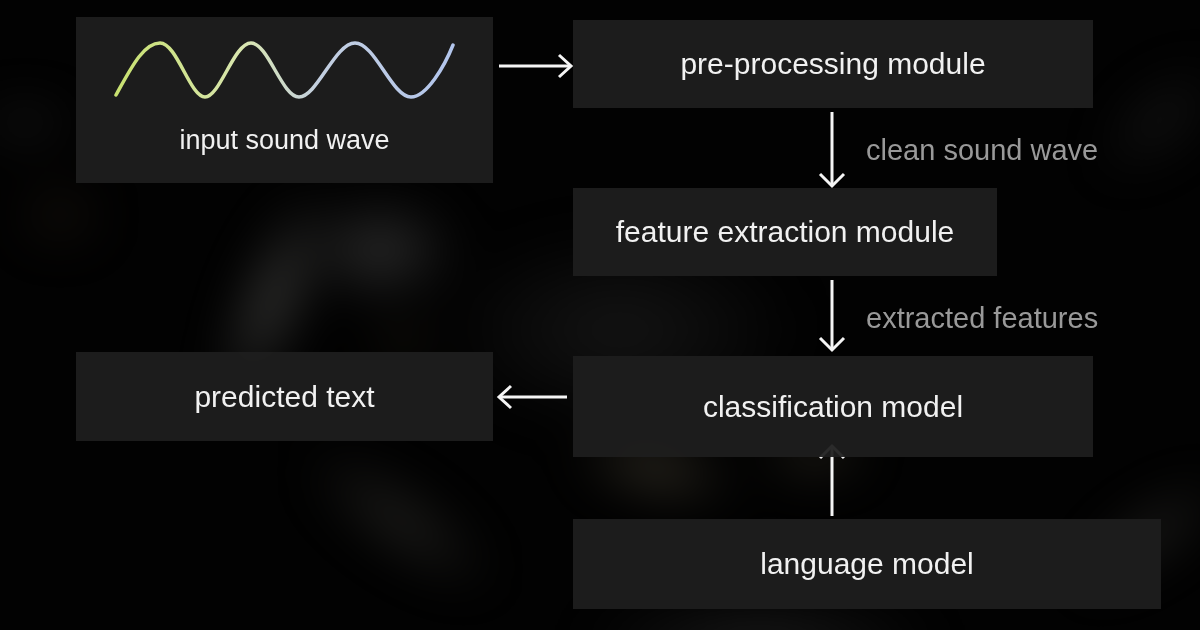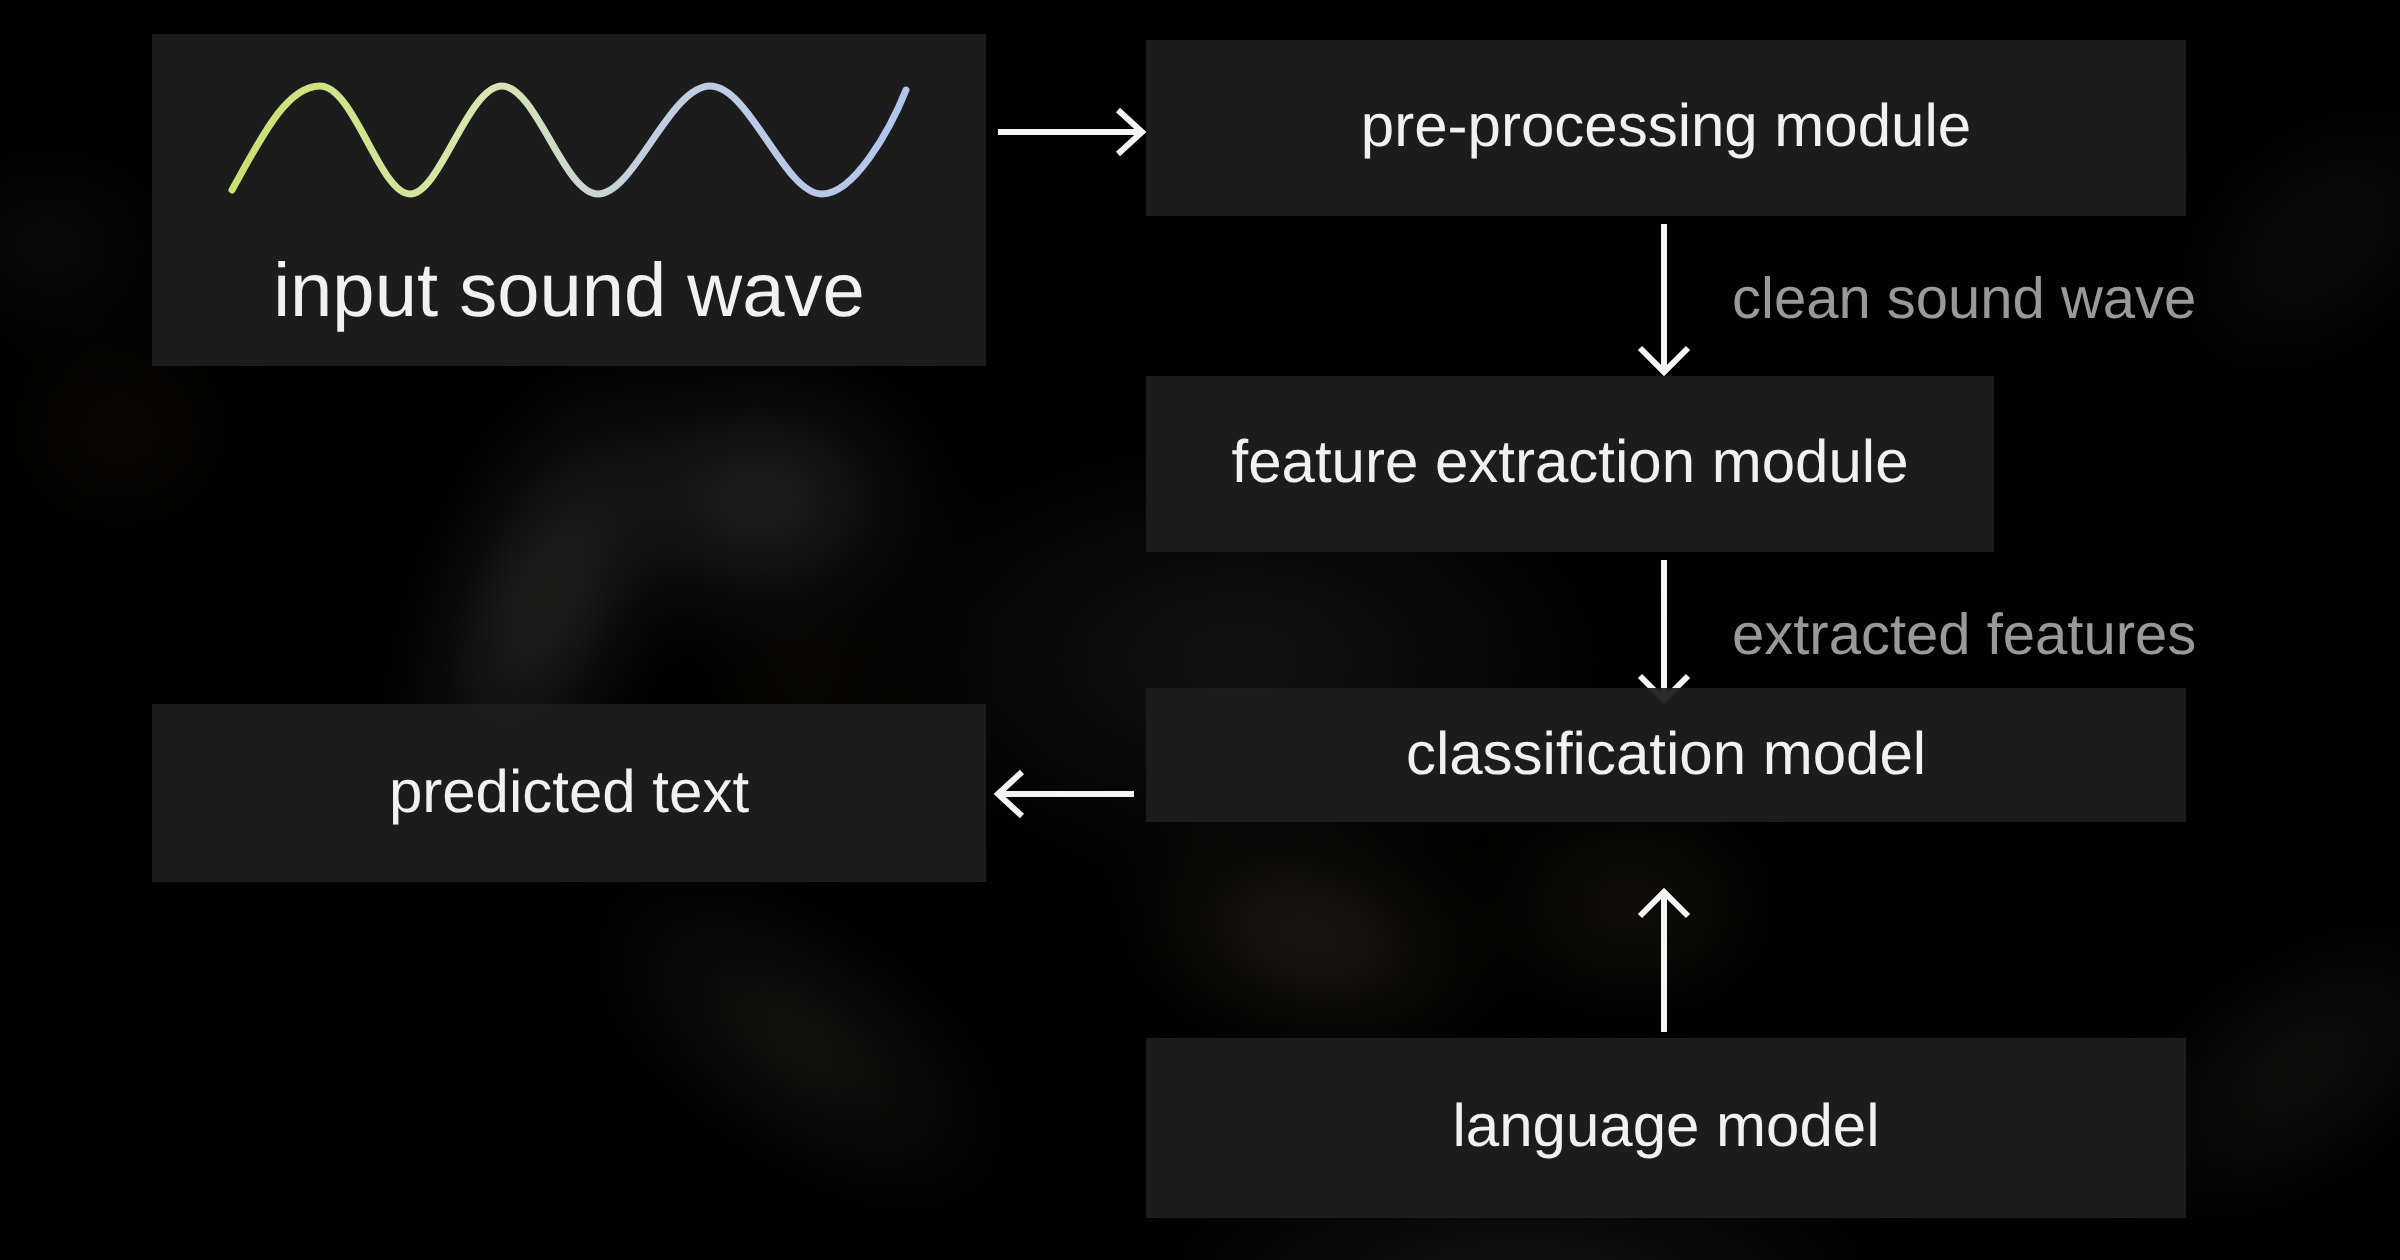--- a/index.html
+++ b/index.html
@@ -45,26 +45,26 @@
       background:radial-gradient(closest-side,rgba(95,75,55,.25),rgba(95,75,55,0) 72%);}
   .b12{left:368px;top:317px;width:70px;height:50px;
       background:radial-gradient(closest-side,rgba(150,130,90,.35),rgba(150,130,90,0) 72%);}
 
   .node{position:absolute;background:var(--box-bg);border-radius:0;
         display:flex;align-items:center;justify-content:center;
         color:var(--box-text);font-size:30px;line-height:1;}
   #node-input{left:76px;top:17px;width:417px;height:166px;display:block;}
   #node-pre{left:573px;top:20px;width:520px;height:88px;}
   #node-feature{left:573px;top:188px;width:424px;height:88px;}
-  #node-classification{left:573px;top:344px;width:520px;height:67px;}
+  #node-classification{left:573px;top:356px;width:520px;height:101px;}
   #node-predicted{left:76px;top:352px;width:417px;height:89px;}
-  #node-language{left:573px;top:519px;width:520px;height:90px;justify-content:center;}
+  #node-language{left:573px;top:519px;width:588px;height:90px;justify-content:center;}
 
   .wave-svg{position:absolute;left:39px;top:18px;width:340px;height:66px;overflow:visible;}
-  .input-label{position:absolute;left:0;top:110px;width:100%;text-align:center;font-size:38px;}
+  .input-label{position:absolute;left:0;top:110px;width:100%;text-align:center;font-size:27px;}
 
   .edges-svg{position:absolute;left:0;top:0;width:1200px;height:630px;pointer-events:none;}
   .edges-svg path{stroke:var(--arrow);stroke-width:3;fill:none;}
 
   .edge-label{position:absolute;color:var(--edge-label-text);font-size:29px;line-height:1;}
   #lbl-clean{left:866px;top:136px;}
   #lbl-extracted{left:866px;top:304px;}
 </style>
 </head>
 <body>

